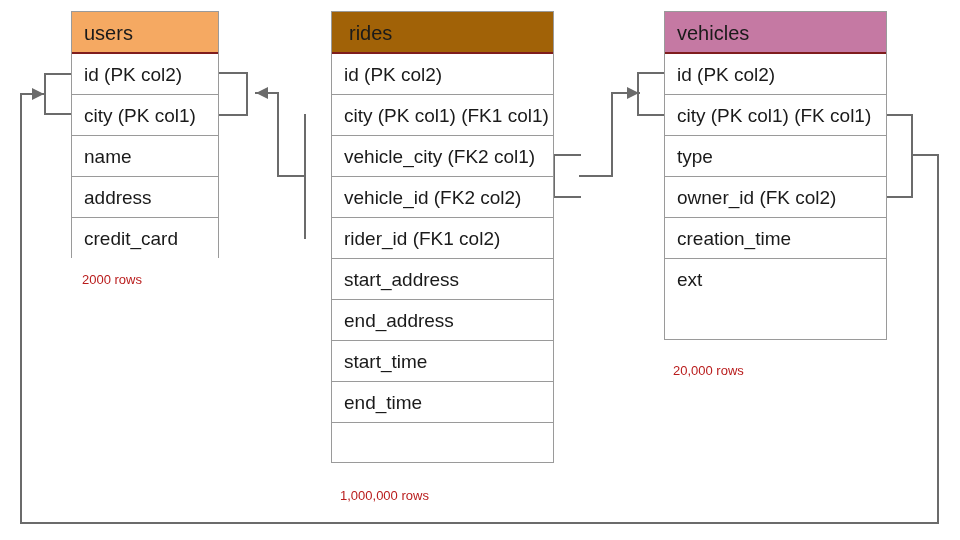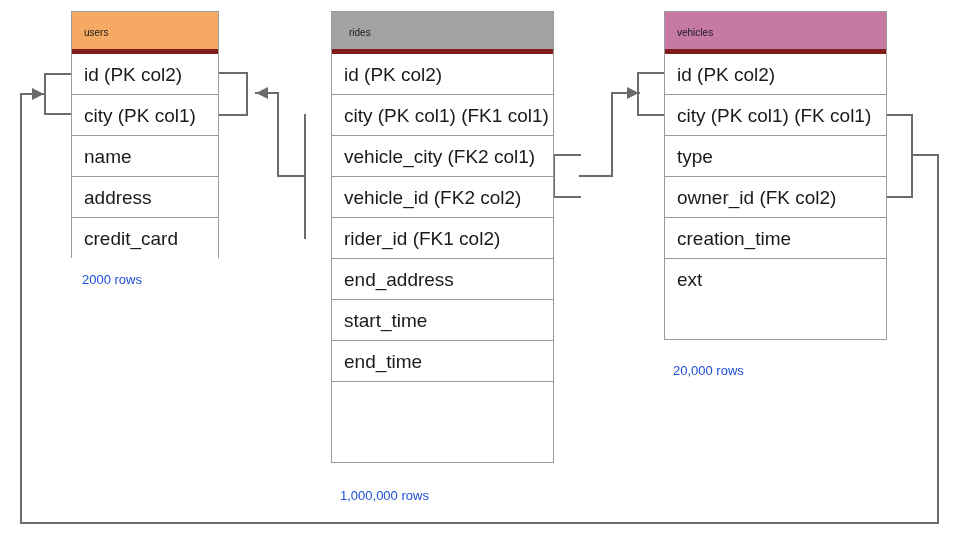--- a/index.html
+++ b/index.html
@@ -18,24 +18,24 @@
   .er-table {
     position: absolute;
     border: 1px solid #9a9a9a;
     box-sizing: border-box;
     background: #ffffff;
   }
   .er-header {
     height: 42px;
     line-height: 42px;
     padding: 0 12px;
-    font-size: 10px;
+    font-size: 20px;
     color: #1a1a1a;
     box-sizing: border-box;
-    border-bottom: 5px solid #7f1d1d;
+    border-bottom: 2px solid #7f1d1d;
     white-space: nowrap;
     overflow: hidden;
   }
   .er-row {
     height: 41px;
     line-height: 41px;
     padding: 0 12px;
     font-size: 19px;
     color: #1a1a1a;
     box-sizing: border-box;
@@ -43,21 +43,21 @@
     white-space: nowrap;
     overflow: hidden;
     background: #ffffff;
   }
   .er-row.last {
     border-bottom: none;
   }
   .er-caption {
     position: absolute;
     font-size: 13px;
-    color: #1d4ed8;
+    color: #b91c1c;
     white-space: nowrap;
   }
   #wires {
     position: absolute;
     left: 0;
     top: 0;
     width: 960px;
     height: 540px;
     pointer-events: none;
   }
@@ -77,26 +77,27 @@
 <div class="er-table" style="left: 71px; top: 11px; width: 148px; height: 247px;">
       <div class="er-header" style="background: rgb(245, 169, 98);">users</div>
       <div class="er-row">id (PK col2)</div>
       <div class="er-row">city (PK col1)</div>
       <div class="er-row">name</div>
       <div class="er-row">address</div>
       <div class="er-row last">credit_card</div>
     </div>
     <div class="er-caption" style="left: 82px; top: 272px;">2000 rows</div>
     <div class="er-table" style="left: 331px; top: 11px; width: 223px; height: 452px;">
-      <div class="er-header" style="background: #a3a3a3; padding-left: 17px;">rides</div>
+      <div class="er-header" style="background: #a16207; padding-left: 17px;">rides</div>
       <div class="er-row">id (PK col2)</div>
       <div class="er-row">city (PK col1) (FK1 col1)</div>
       <div class="er-row">vehicle_city (FK2 col1)</div>
       <div class="er-row">vehicle_id (FK2 col2)</div>
       <div class="er-row">rider_id (FK1 col2)</div>
+      <div class="er-row">start_address</div>
       <div class="er-row">end_address</div>
       <div class="er-row">start_time</div>
       <div class="er-row">end_time</div>
     </div>
     <div class="er-caption" style="left: 340px; top: 488px; text-align: right;">1,000,000 rows</div>
     <div class="er-table" style="left: 664px; top: 11px; width: 223px; height: 329px;">
       <div class="er-header" style="background: rgb(197, 121, 163);">vehicles</div>
       <div class="er-row">id (PK col2)</div>
       <div class="er-row">city (PK col1) (FK col1)</div>
       <div class="er-row">type</div>

